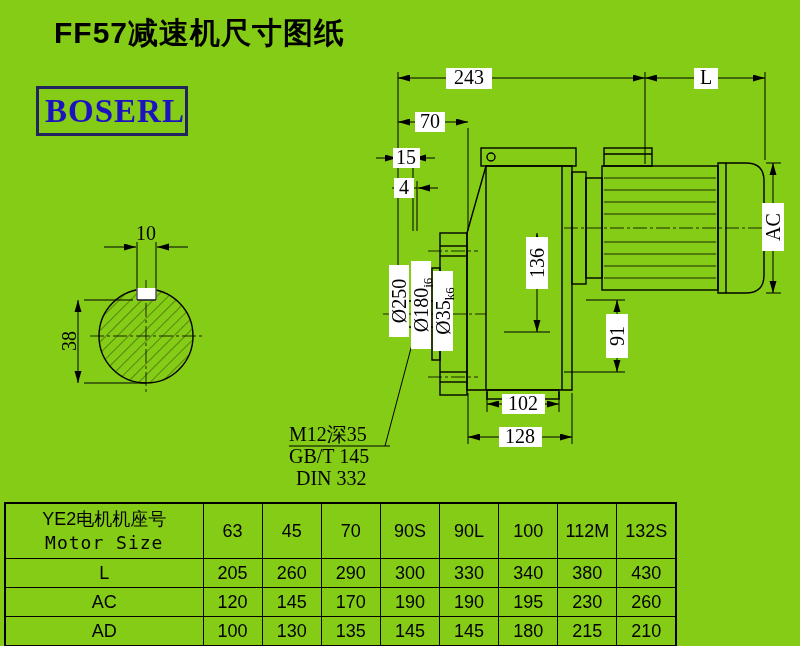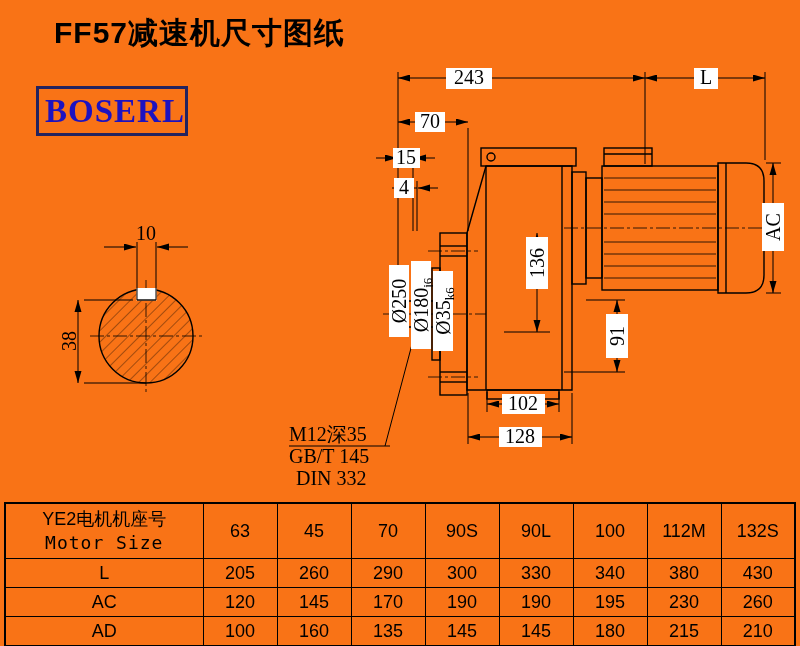--- a/index.html
+++ b/index.html
@@ -1,25 +1,25 @@
 <!DOCTYPE html>
 <html><head>
 <meta charset="utf-8">
 <style>
   html,body{margin:0;padding:0;background:#fff;}
-  .page{position:relative;width:800px;height:646px;background:#f97316;overflow:hidden;
+  .page{position:relative;width:800px;height:646px;background:#84cc16;overflow:hidden;
         font-family:"Liberation Sans",sans-serif;color:#000;}
   .title{position:absolute;left:54px;top:13px;font-size:30px;font-weight:bold;
          letter-spacing:1px;font-family:"Liberation Sans",sans-serif;}
   .logo{position:absolute;left:36px;top:86px;width:146px;height:44px;
         border:3px solid #23235f;display:flex;align-items:center;justify-content:center;box-sizing:content-box;}
   .logo span{font-family:"Liberation Serif",serif;font-weight:bold;font-size:33px;
              color:#1d12c0;letter-spacing:1px;margin-left:6px;}
   svg.drawing{position:absolute;left:0;top:0;}
-  .size-table{position:absolute;left:4px;top:502px;width:792px;border-collapse:collapse;
+  .size-table{position:absolute;left:4px;top:502px;width:673px;border-collapse:collapse;
               table-layout:fixed;text-align:center;font-size:18px;border:2px solid #000;}
   .size-table td{border:1px solid #000;padding:0;height:28px;vertical-align:middle;}
   .size-table tr.hdr td{height:54px;}
   .size-table col.c0{width:198px;}
   .hdr-cn{font-size:18px;line-height:24px;}
   .hdr-en{font-family:"DejaVu Sans Mono",monospace;font-size:18px;line-height:24px;letter-spacing:1px;text-align:center;}
 </style>
 </head>
 <body>
 
@@ -235,21 +235,21 @@
       <td>170</td>
       <td>190</td>
       <td>190</td>
       <td>195</td>
       <td>230</td>
       <td>260</td>
     </tr>
     <tr>
       <td>AD</td>
       <td>100</td>
-      <td>160</td>
+      <td>130</td>
       <td>135</td>
       <td>145</td>
       <td>145</td>
       <td>180</td>
       <td>215</td>
       <td>210</td>
     </tr>
   </tbody>
     </table>
 

